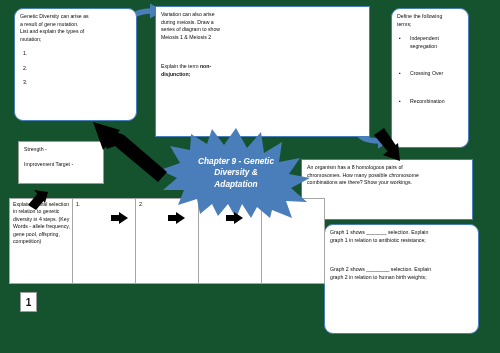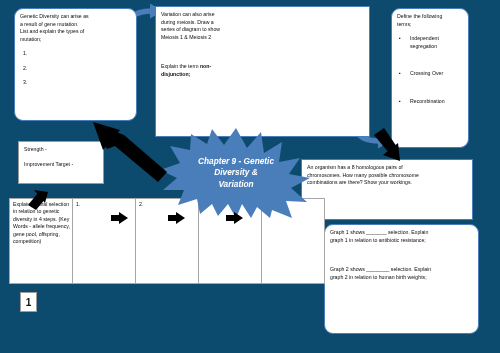--- a/index.html
+++ b/index.html
@@ -4,21 +4,21 @@
 <style>
   html, body {
     margin: 0;
     padding: 0;
     background: #ffffff;
   }
   #page {
     position: relative;
     width: 500px;
     height: 353px;
-    background: #0c4a6e;
+    background: #14532d;
     overflow: hidden;
     font-family: "Liberation Sans", sans-serif;
     color: #000000;
   }
 
   
   .box {
     position: absolute;
     box-sizing: border-box;
     background: #ffffff;
@@ -240,21 +240,21 @@
   </tbody>
     </table>
 
   <div id="starburst">
     <svg viewBox="0 0 152 90" width="152" height="90">
       <polygon fill="#4a7ebb" points="76,0 87,20 101,4 104,25 122,14 119,34 140,30 129,46 150,50 131,60 147,74 126,73 132,90 112,82 110,90 97,79 91,90 82,76 76,90 68,76 58,88 52,76 40,86 37,71 18,77 24,62 3,62 17,50 0,42 20,35 10,18 30,22 31,6 47,16 52,1 64,17"></polygon>
     </svg>
     <div class="star-label">
       <span>Chapter 9 - Genetic</span>
       <span>Diversity &amp;</span>
-      <span>Variation</span>
+      <span>Adaptation</span>
     </div>
   </div>
 
   <div id="page-number">
     <span>1</span>
   </div>
 
   <svg class="arrow-layer over" viewBox="0 0 500 353">
 
     <g>

